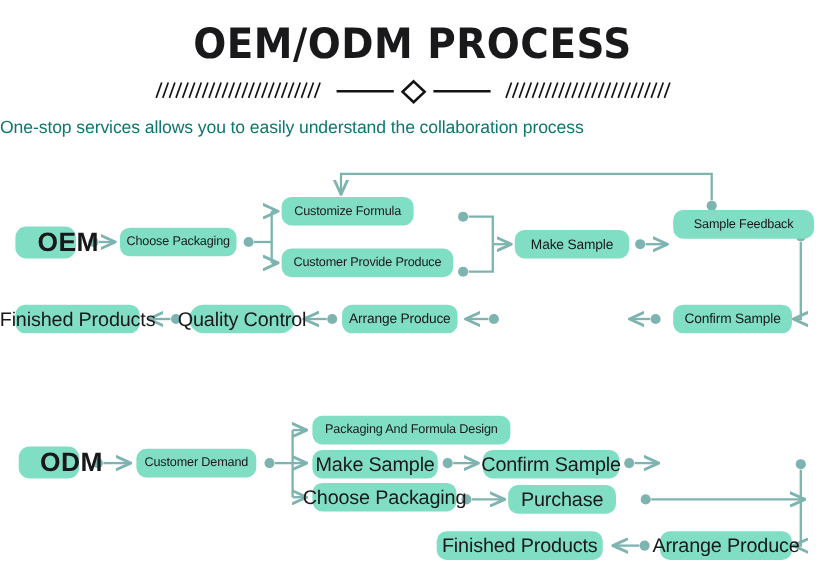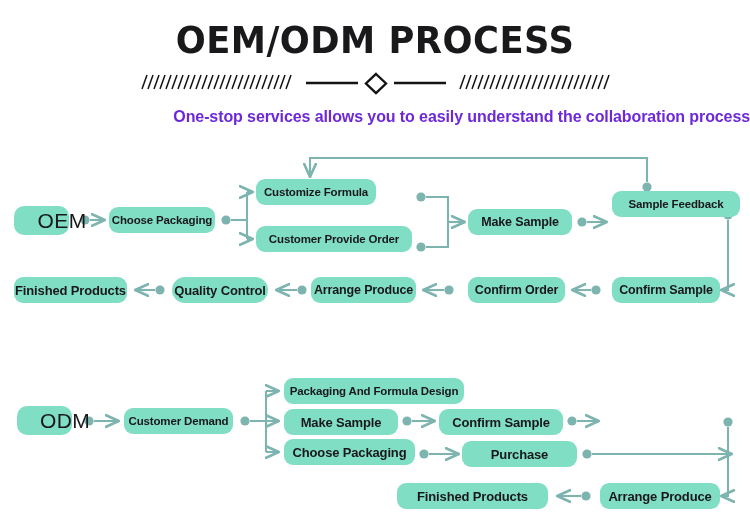--- a/index.html
+++ b/index.html
@@ -39,61 +39,61 @@
   #divider {
     position: absolute;
     left: 140px; top: 70px;
     width: 470px; height: 28px;
   }
 
   #subtitle {
     position: absolute;
     left: 0; top: 108px;
     width: 750px;
-    text-align: right;
+    text-align: left;
     font-size: 16px;
-    font-weight: 700;
-    color: #6d28d9;
+    font-weight: 400;
+    color: #0f766e;
     letter-spacing: -0.1px;
   }
 
   
   #wires {
     position: absolute;
     left: 0; top: 0;
     width: 750px; height: 529px;
     pointer-events: none;
   }
 
   
   .node {
     position: absolute;
     background: #80dec4;
     border-radius: 9px;
     display: flex;
     align-items: center;
     justify-content: center;
     color: #18181a;
-    font-weight: 700;
+    font-weight: 400;
     font-size: 11.5px;
     letter-spacing: -0.15px;
     text-align: center;
     white-space: nowrap;
     padding: 0 7px;
   }
 
   .node.anchor {
-    font-size: 21px;
-    font-weight: 400;
+    font-size: 24px;
+    font-weight: 700;
     border-radius: 10px;
     letter-spacing: 0.4px;
     padding-left: 48px;
   }
 
-  .node.big   { font-size: 13px; }
+  .node.big   { font-size: 18px; }
   .node.mid   { font-size: 12.5px; }
 </style>
 </head>
 <body>
 
 <div id="stage">
 
   <div id="header">
 
     <div id="page-title">OEM/ODM PROCESS</div>
@@ -234,48 +234,47 @@
       <line x1="581" y1="496" x2="558" y2="496" marker-end="url(#ah)"></line>
     </g>
   </svg>
 
   <div class="node anchor" style="left:14px; top:206px; width:54px; height:29px;">OEM</div>
 
   <div class="node" style="left:109px; top:207px; width:106px; height:26px;">Choose Packaging</div>
 
   <div class="node" style="left:256px; top:179px; width:120px; height:26px;">Customize Formula</div>
 
-  <div class="node" style="left:256px; top:226px; width:156px; height:26px;">Customer Provide Order</div>
+  <div class="node" style="left:256px; top:226px; width:156px; height:26px;">Customer Provide Produce</div>
 
   <div class="node mid" style="left:468px; top:209px; width:104px; height:26px;">Make Sample</div>
 
   <div class="node" style="left:612px; top:191px; width:128px; height:26px;">Sample Feedback</div>
 
   <div class="node mid" style="left:612px; top:277px; width:108px; height:26px;">Confirm Sample</div>
 
-  <div class="node mid" style="left:468px; top:277px; width:97px; height:26px;">Confirm Order</div>
 
   <div class="node mid" style="left:311px; top:277px; width:105px; height:26px;">Arrange Produce</div>
 
   <div class="node big" style="left:172px; top:277px; width:96px; height:26px;border-radius:13px;">Quality Control</div>
 
   <div class="node big" style="left:14px; top:277px; width:113px; height:26px;">Finished Products</div>
 
   <div class="node anchor" style="left:17px; top:406px; width:55px; height:29px;">ODM</div>
 
   <div class="node" style="left:124px; top:408px; width:109px; height:26px;">Customer Demand</div>
 
   <div class="node" style="left:284px; top:378px; width:180px; height:26px;">Packaging And Formula Design</div>
 
   <div class="node big" style="left:284px; top:409px; width:114px; height:26px;">Make Sample</div>
 
   <div class="node big" style="left:284px; top:439px; width:131px; height:26px;">Choose Packaging</div>
 
   <div class="node big" style="left:439px; top:409px; width:124px; height:26px;">Confirm Sample</div>
 
-  <div class="node big" style="left:462px; top:441px; width:115px; height:26px;">Purchase</div>
+  <div class="node big" style="left:462px; top:441px; width:98px; height:26px;">Purchase</div>
 
 
   <div class="node big" style="left:600px; top:483px; width:120px; height:26px;">Arrange Produce</div>
 
   <div class="node big" style="left:397px; top:483px; width:151px; height:26px;">Finished Products</div>
 
 </div>
 
 </body></html>

